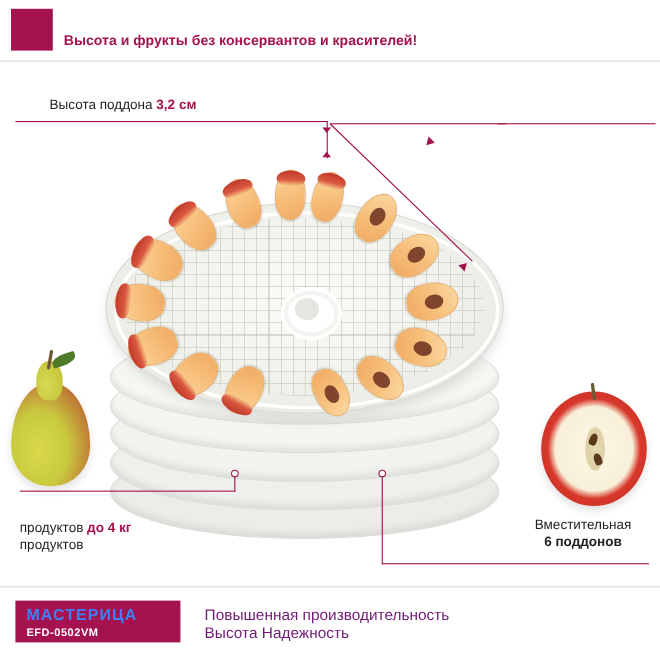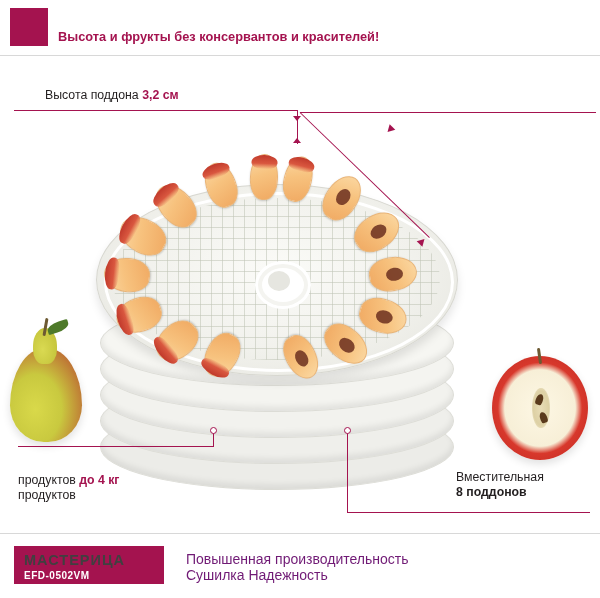--- a/index.html
+++ b/index.html
@@ -34,21 +34,21 @@
   }
 
   
   .callout{position:absolute;font-size:12.3px;line-height:15px;color:#231f20;}
   .callout b{font-weight:bold;}
   .callout .accent{color:#a4134f;font-weight:bold;}
 
   .c-height{left:14px;top:88px;width:200px;margin-left:31px;}
   .c-diam{left:452px;top:78px;width:140px;}
   .c-load{left:18px;top:458px;width:160px;}
-  .c-trays{left:456px;top:470px;width:120px;}
+  .c-trays{left:470px;top:470px;width:120px;text-align:center;}
 
   
   .ln{position:absolute;background:#a4134f;}
   .h{height:1px;}
   .v{width:1px;}
 
   
   .arrow-up,.arrow-down{
     position:absolute;width:0;height:0;border-left:4px solid transparent;border-right:4px solid transparent;
   }
@@ -66,21 +66,21 @@
 
   
   .footer-rule{
     position:absolute;left:0;top:533px;width:600px;height:1px;background:#d8d8d8;
   }
   .brand-box{
     position:absolute;left:14px;top:546px;width:150px;height:38px;background:#a4134f;
   }
   .brand-name{
     position:absolute;left:24px;top:552px;
-    color:#404040;font-size:14.5px;font-weight:bold;letter-spacing:1px;
+    color:#3b82f6;font-size:14.5px;font-weight:bold;letter-spacing:1px;
   }
   .brand-model{
     position:absolute;left:24px;top:570px;
     color:#ffffff;font-size:10px;font-weight:bold;letter-spacing:.5px;
   }
   .footer-text{
     position:absolute;left:186px;top:551px;
     font-size:14px;line-height:16px;color:#701a75;
   }
 
@@ -268,28 +268,28 @@
     <span>продуктов</span>
     <b class="accent">до 4 кг</b><br>
     <span>продуктов</span>
   </div>
   <div class="ln h" style="left:18px;top:446px;width:196px;"></div>
   <div class="ln v" style="left:213px;top:432px;height:15px;"></div>
   <div class="dot" style="left:210px;top:427px;"></div>
 
   <div class="callout c-trays">
     <span>Вместительная</span><br>
-    <b>8 поддонов</b>
+    <b>6 поддонов</b>
   </div>
   <div class="ln h" style="left:347px;top:512px;width:243px;"></div>
   <div class="ln v" style="left:347px;top:432px;height:81px;"></div>
   <div class="dot" style="left:344px;top:427px;"></div>
 
   <div class="footer-rule"></div>
   <div class="brand-box"></div>
   <div class="brand-name">МАСТЕРИЦА</div>
   <div class="brand-model">EFD-0502VM</div>
   <div class="footer-text">
     <div>Повышенная производительность</div>
-    <div>Сушилка Надежность</div>
+    <div>Высота Надежность</div>
   </div>
 
 </div>
 
 </body></html>

